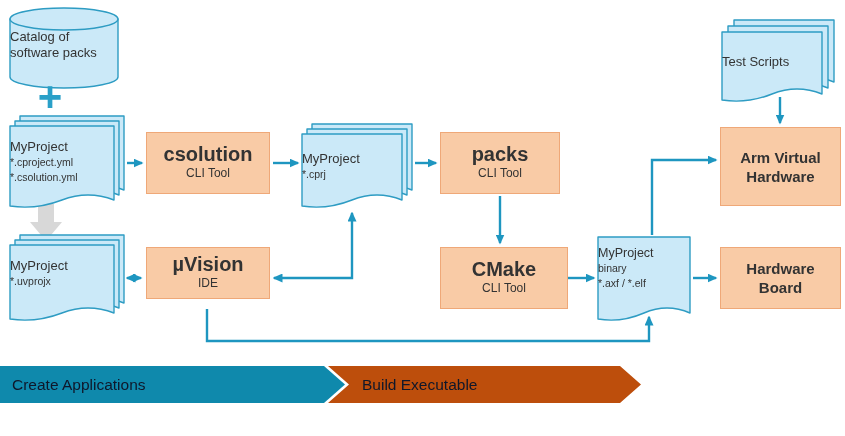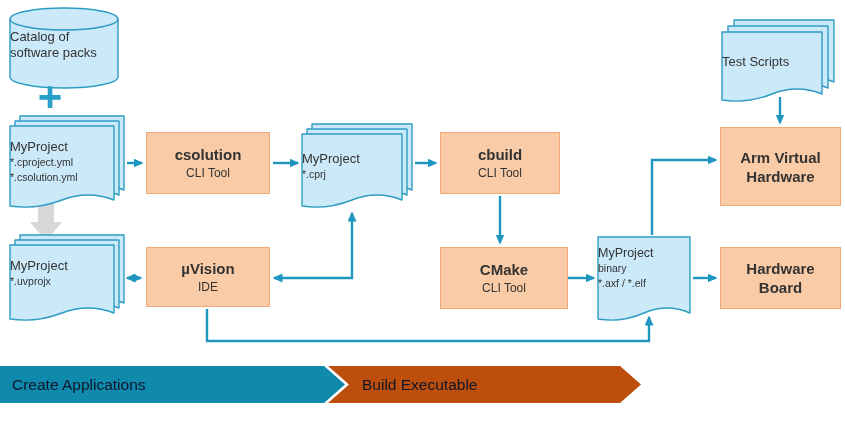--- a/index.html
+++ b/index.html
@@ -20,21 +20,21 @@
   .arrow{fill:none;stroke:var(--arrow);stroke-width:2.4}
   .arrow-head{fill:var(--arrow)}
   .gray-arrow{fill:var(--flow-gray)}
   .lbl{position:absolute;color:var(--text)}
   .doc-name{font-size:13px;line-height:16px}
   .doc-detail{font-size:10.5px;line-height:15px}
   .plus{position:absolute;left:28px;top:76px;width:44px;text-align:center;
         font-size:42px;line-height:42px;font-weight:700;color:var(--plus)}
   .tool-box{position:absolute;background:var(--box-fill);border:1px solid var(--box-stroke);
         display:flex;flex-direction:column;align-items:center;justify-content:center;gap:3px}
-  .tool-title{font-weight:700;font-size:15px;line-height:17px}
+  .tool-title{font-weight:700;font-size:20px;line-height:17px}
   .tool-sub{font-size:12px;line-height:14px}
   .target-line{display:block;font-weight:700;font-size:15px;line-height:19px}
   .banner{position:absolute;top:366px;height:37px;display:flex;align-items:center;
         color:#0f172a;font-size:15.5px;white-space:nowrap}
   .banner-1{left:0;width:345px;background:#0F89AC;padding-left:12px;
         clip-path:polygon(0 0,calc(100% - 21px) 0,100% 50%,calc(100% - 21px) 100%,0 100%)}
   .banner-2{left:328px;width:313px;background:#BD4E0C;padding-left:34px;
         clip-path:polygon(0 0,calc(100% - 21px) 0,100% 50%,calc(100% - 21px) 100%,0 100%,21px 50%)}
   .banner-3{left:624px;width:221px;background:#4F7B2A;padding-left:32px;
         clip-path:polygon(0 0,100% 0,100% 100%,0 100%,21px 50%)}
@@ -130,27 +130,27 @@
 
   <div class="lbl" style="left:722px;top:54px;width:100px">
     <span class="doc-name" style="display:block">Test Scripts</span>
   </div>
 
   <div class="tool-box" style="left:146px;top:132px;width:124px;height:62px">
     <div class="tool-title">csolution</div>
     <div class="tool-sub">CLI Tool</div>
   </div>
 
-  <div class="tool-box" style="left:146px;top:247px;width:124px;height:60px">
+  <div class="tool-box" style="left:146px;top:247px;width:124px;height:52px">
     <div class="tool-title">µVision</div>
     <div class="tool-sub">IDE</div>
   </div>
 
   <div class="tool-box" style="left:440px;top:132px;width:120px;height:62px">
-    <div class="tool-title">cbuild</div>
+    <div class="tool-title">packs</div>
     <div class="tool-sub">CLI Tool</div>
   </div>
 
   <div class="tool-box" style="left:440px;top:247px;width:128px;height:62px">
     <div class="tool-title">CMake</div>
     <div class="tool-sub">CLI Tool</div>
   </div>
 
   <div class="tool-box" style="left:720px;top:127px;width:121px;height:79px">
     <div style="text-align:center">

